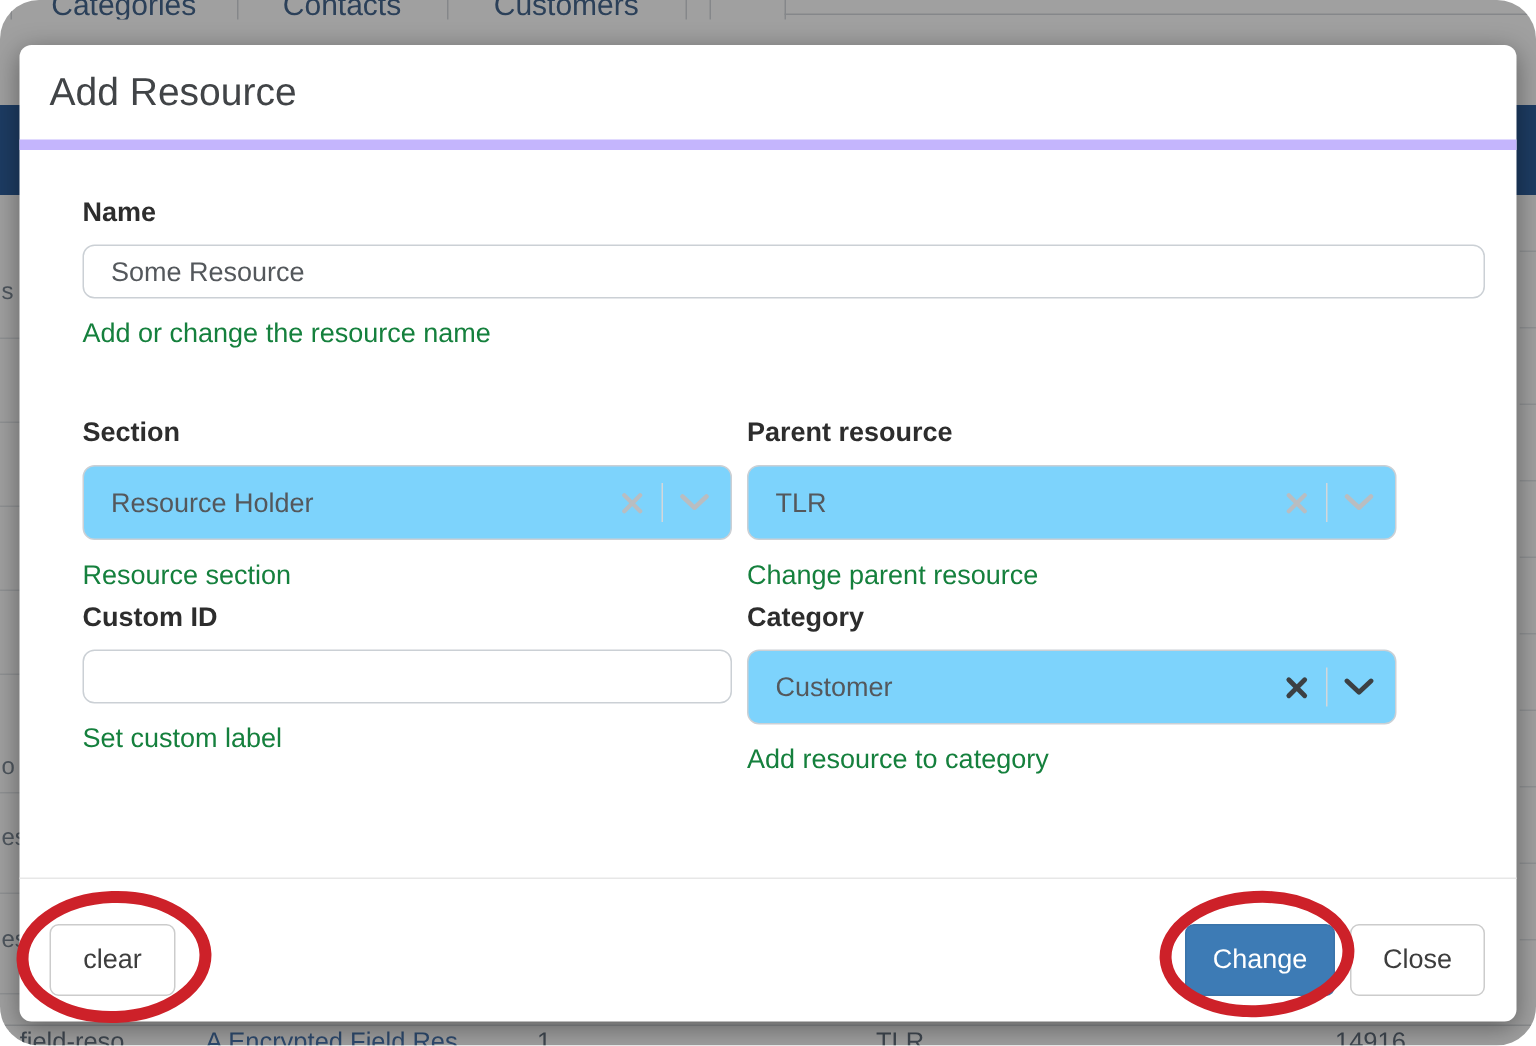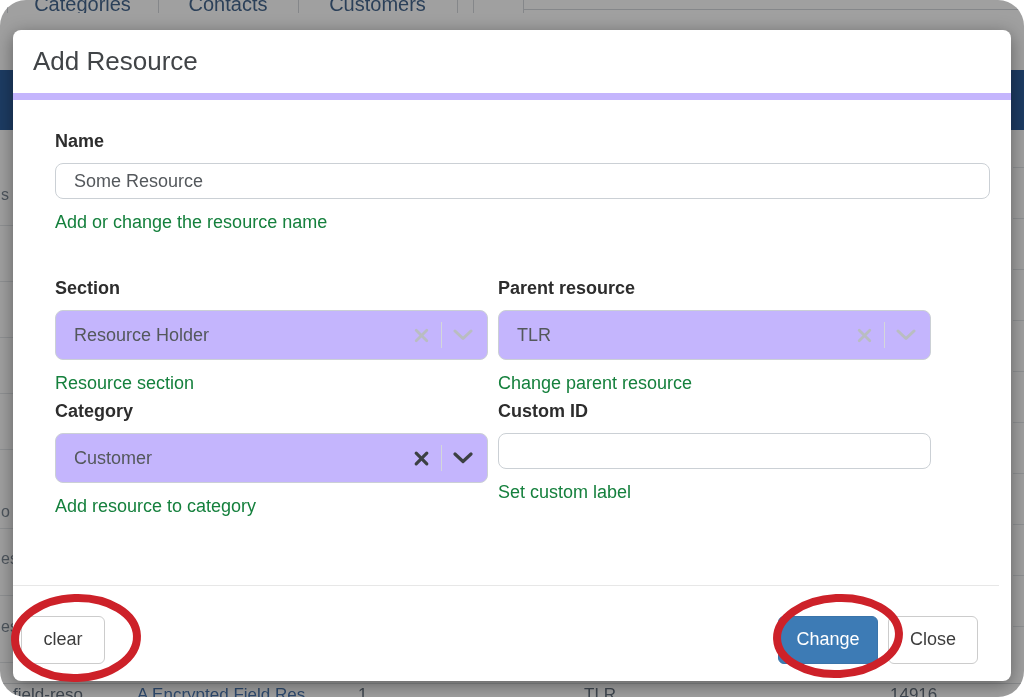--- a/index.html
+++ b/index.html
@@ -45,36 +45,36 @@
                 border-bottom:7px solid #c4b5fd;}
   .modal-title{font-size:26px;font-weight:400;color:#414447;margin:0;}
   .modal-body{padding:32px 21px 0 42px;}
 
   .field label{display:block;font-size:18px;font-weight:700;color:#2d2d2d;
                margin:0 0 13px;line-height:18px;}
   .text-input{width:100%;height:36px;box-sizing:border-box;border:1px solid #cbd0d5;
               border-radius:8px;font-size:18px;color:#54585c;padding:0 18px;
               font-family:inherit;background:#fff;outline:none;}
   .select{height:50px;box-sizing:border-box;border:1px solid #cbd0d5;border-radius:8px;
-          background:#c4b5fd;display:flex;align-items:center;padding:0 14px 0 18px;
+          background:#7dd3fc;display:flex;align-items:center;padding:0 14px 0 18px;
           font-size:18px;color:#54585c;cursor:pointer;}
   .sel-value{flex:1;overflow:hidden;white-space:nowrap;}
   .idiv{width:1px;height:26px;background:#d4d7da;margin:0 11px;}
   .icon{display:flex;align-items:center;justify-content:center;}
   .icon svg{display:block;}
   .muted svg *{stroke:#b9bdc1;}
   .strong svg *{stroke:#3c4043;}
   .helper{margin-top:14px;font-size:18px;color:#15803d;line-height:18px;}
 
   .grid{display:grid;grid-template-columns:433px 433px;column-gap:47px;row-gap:35px;
         margin-top:48px;gap:10px;}
 
-  .modal-footer{position:absolute;left:0;right:12px;bottom:0;height:96px;box-sizing:border-box;
+  .modal-footer{position:absolute;left:0;right:0;bottom:0;height:96px;box-sizing:border-box;
                 border-top:1px solid #e7e7e7;display:flex;align-items:center;
-                justify-content:space-between;padding:12px 21px 0 8px;}
+                justify-content:space-between;padding:12px 21px 0 20px;}
   .btn{height:48px;border-radius:6px;font-size:18px;font-family:inherit;cursor:pointer;
        background:#fff;border:1px solid #ccc;color:#3d3d3d;}
   .btn.w-clear{width:84px;}
   .btn.w-close{width:90px;}
   .btn.primary{width:100px;background:var(--accent-blue);border:1px solid #3a74aa;color:#fff;}
   .footer-right{display:flex;gap:10px;}
 
   
   .annot{position:absolute;z-index:9;pointer-events:none;}
   .annot ellipse{fill:none;stroke:var(--annotation-red);stroke-width:8;}
@@ -190,44 +190,44 @@
             <span class="icon muted">
               <svg width="20" height="12" viewBox="0 0 20 12">
                   <polyline points="2,2 10,9.5 18,2" fill="none" stroke-width="3" stroke-linecap="round" stroke-linejoin="round"></polyline>
                 </svg>
             </span>
           </div>
           <div class="helper">Change parent resource</div>
         </div>
 
         <div class="field">
+          <label>Custom ID</label>
+          <input class="text-input" type="text" value="" style="">
+          <div class="helper">Set custom label</div>
+        </div>
+
+        <div class="field">
           <label>Category</label>
           <div class="select">
             <span class="sel-value">Customer</span>
             <span class="icon strong">
               <svg width="17" height="17" viewBox="0 0 17 17">
                   <line x1="3.2" y1="3.2" x2="13.8" y2="13.8" stroke-width="3.2" stroke-linecap="round"></line>
                   <line x1="13.8" y1="3.2" x2="3.2" y2="13.8" stroke-width="3.2" stroke-linecap="round"></line>
                 </svg>
             </span>
             <i class="idiv"></i>
             <span class="icon strong">
               <svg width="20" height="12" viewBox="0 0 20 12">
                   <polyline points="2,2 10,9.5 18,2" fill="none" stroke-width="3.2" stroke-linecap="round" stroke-linejoin="round"></polyline>
                 </svg>
             </span>
           </div>
           <div class="helper">Add resource to category</div>
         </div>
-
-        <div class="field">
-          <label>Custom ID</label>
-          <input class="text-input" type="text" value="" style="">
-          <div class="helper">Set custom label</div>
-        </div>
       </div>
     </div>
 
     <div class="modal-footer">
       <button class="btn w-clear">clear</button>
       <div class="footer-right">
         <button class="btn primary">Change</button>
         <button class="btn w-close">Close</button>
       </div>
     </div>

